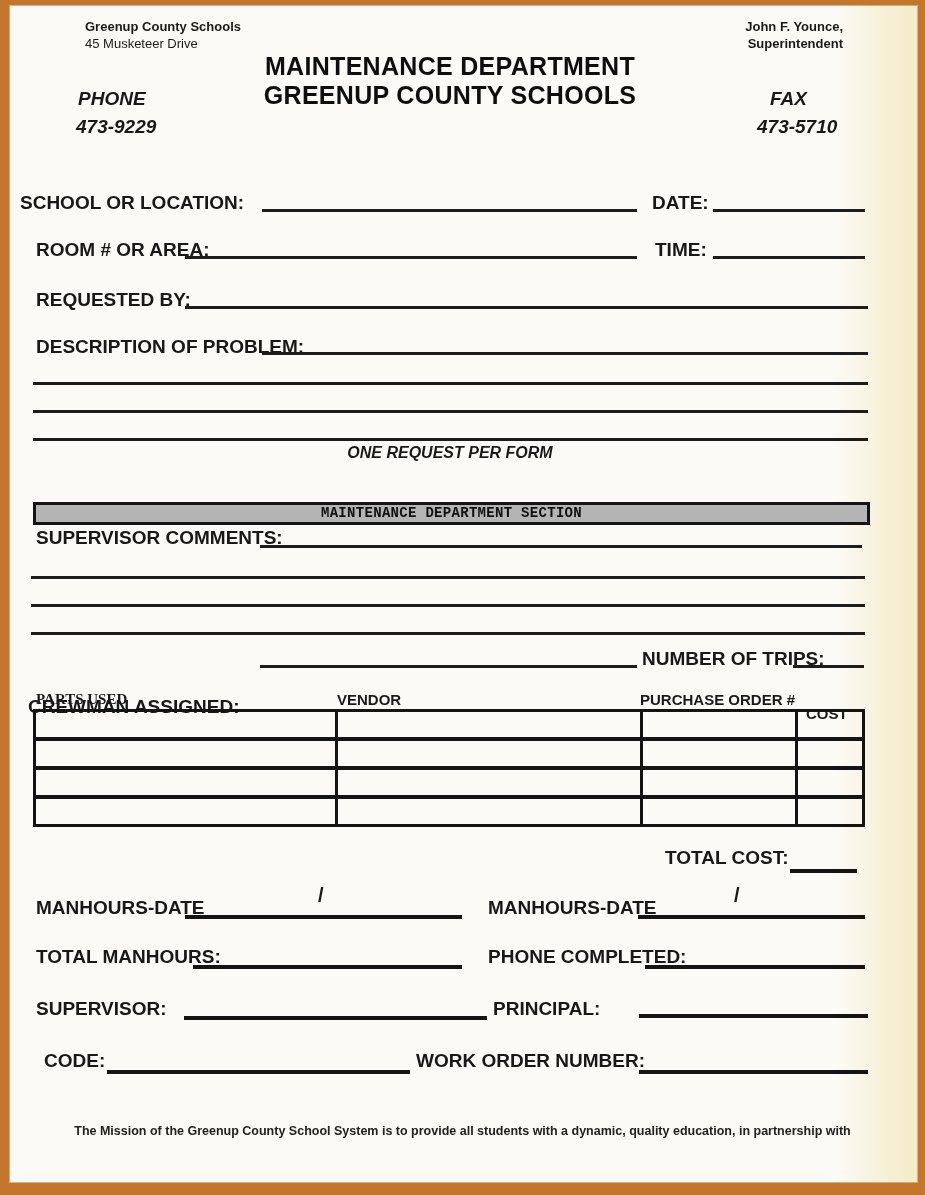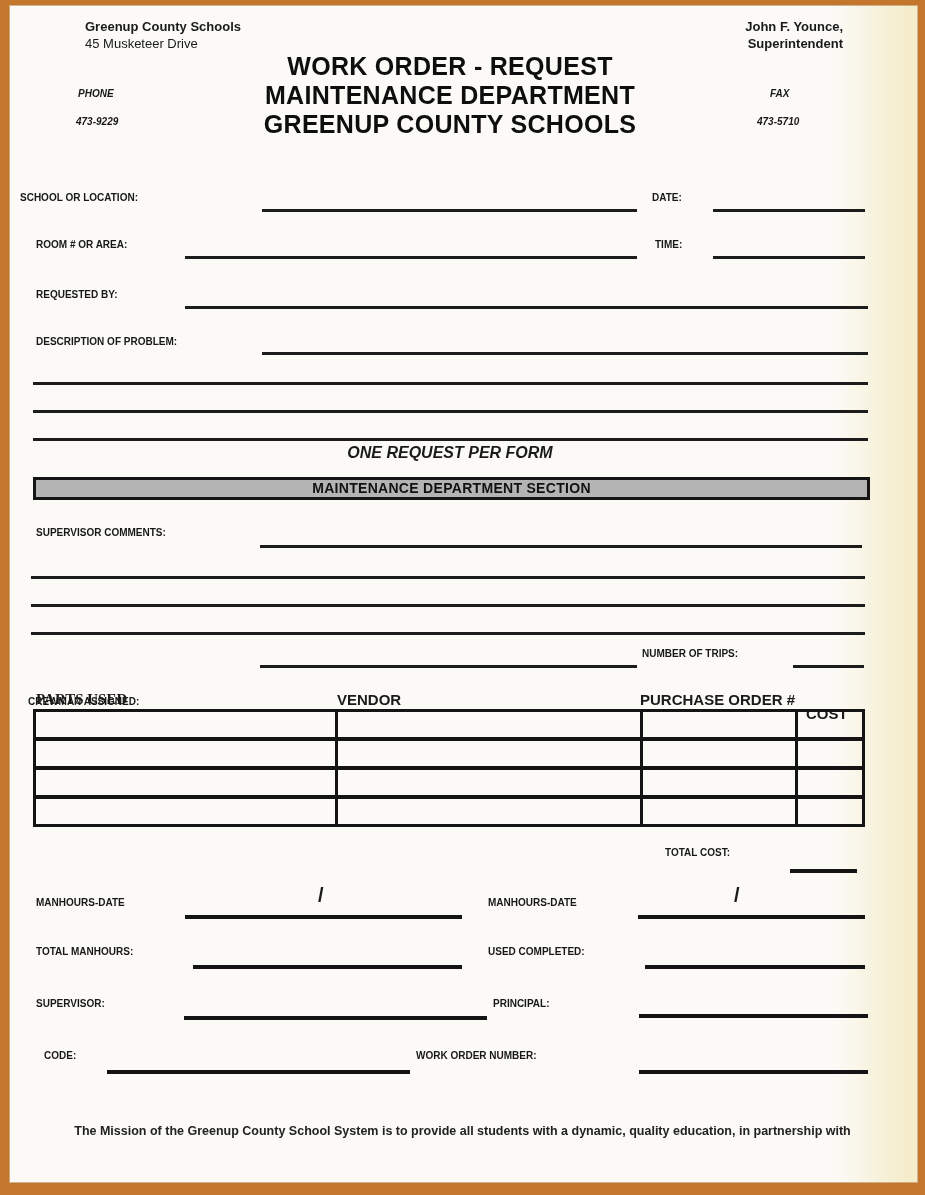--- a/index.html
+++ b/index.html
@@ -11,21 +11,21 @@
     color:#1a1a1a;
     overflow:hidden;
   }
   .paper{
     position:absolute;left:9px;top:5px;right:7px;bottom:12px;
     background:linear-gradient(90deg,#fbfaf6 0%,#fbfaf6 91%,#f5ecca 99%);
     border:1px solid rgba(150,95,35,.45);
   }
   .abs{position:absolute;white-space:nowrap;}
   .b{font-weight:bold;}
-  .lbl{position:absolute;font-weight:bold;font-size:10px;white-space:nowrap;color:#181818;}
+  .lbl{position:absolute;font-weight:bold;font-size:19px;white-space:nowrap;color:#181818;}
   .sm{font-size:13px;}
   .ln{position:absolute;height:3px;background:#1c1c1c;}
   .lnk{position:absolute;height:4px;background:#141414;}
   .bar{
     position:absolute;left:33px;width:831px;height:17px;
     border:3px solid #141414;background:#b4b4b4;
     text-align:center;font-weight:bold;font-size:14px;line-height:17px;
     letter-spacing:.3px;color:#111;
   }
   .title-block{
@@ -54,21 +54,20 @@
     <div class="b sm">Greenup County Schools</div>
     <div class="sm" style="margin-top:2px;">45 Musketeer Drive</div>
   </div>
 
   <div class="abs" style="right:82px;top:19px;text-align:right;">
     <div class="b sm">John F. Younce,</div>
     <div class="b sm" style="margin-top:2px;">Superintendent</div>
   </div>
 
   <div class="title-block">
-    <div>WORK ORDER - REQUEST</div>
     <div>MAINTENANCE DEPARTMENT</div>
     <div>GREENUP COUNTY SCHOOLS</div>
   </div>
 
   <div class="lbl ital" style="left:78px;top:88px;">PHONE</div>
   <div class="lbl ital" style="left:76px;top:116px;">473-9229</div>
   <div class="lbl ital" style="left:770px;top:88px;">FAX</div>
   <div class="lbl ital" style="left:757px;top:116px;">473-5710</div>
 
 
@@ -86,21 +85,21 @@
   <div class="ln" style="left:185px;top:306px;width:683px;"></div>
 
   <div class="lbl" style="left:36px;top:336px;">DESCRIPTION OF PROBLEM:</div>
   <div class="ln" style="left:262px;top:352px;width:606px;"></div>
   <div class="ln" style="left:33px;top:382px;width:835px;"></div>
   <div class="ln" style="left:33px;top:410px;width:835px;"></div>
   <div class="ln" style="left:33px;top:438px;width:835px;"></div>
 
   <div class="abs b ital" style="left:0;width:900px;top:444px;text-align:center;font-size:16px;">ONE REQUEST PER FORM</div>
 
-  <div class="bar" style="top:477px;">MAINTENANCE DEPARTMENT SECTION</div>
+  <div class="bar" style="top:502px;font-family:Liberation Mono, monospace;">MAINTENANCE DEPARTMENT SECTION</div>
 
   <div class="lbl" style="left:36px;top:527px;">SUPERVISOR COMMENTS:</div>
   <div class="ln" style="left:260px;top:545px;width:602px;"></div>
   <div class="ln" style="left:31px;top:576px;width:834px;"></div>
   <div class="ln" style="left:31px;top:604px;width:834px;"></div>
   <div class="ln" style="left:31px;top:632px;width:834px;"></div>
 
   <div class="lbl" style="left:28px;top:648px;margin-top:48px;">CREWMAN ASSIGNED:</div>
   <div class="ln" style="left:260px;top:665px;width:377px;"></div>
   <div class="lbl" style="left:642px;top:648px;">NUMBER OF TRIPS:</div>
@@ -143,21 +142,21 @@
 
   <div class="lbl" style="left:36px;top:897px;">MANHOURS-DATE</div>
   <div class="slash" style="left:318px;top:884px;">/</div>
   <div class="lnk" style="left:185px;top:915px;width:277px;"></div>
   <div class="lbl" style="left:488px;top:897px;">MANHOURS-DATE</div>
   <div class="slash" style="left:734px;top:884px;">/</div>
   <div class="lnk" style="left:638px;top:915px;width:227px;"></div>
 
   <div class="lbl" style="left:36px;top:946px;">TOTAL MANHOURS:</div>
   <div class="lnk" style="left:193px;top:965px;width:269px;"></div>
-  <div class="lbl" style="left:488px;top:946px;">USED COMPLETED:</div>
+  <div class="lbl" style="left:488px;top:946px;">PHONE COMPLETED:</div>
   <div class="lnk" style="left:645px;top:965px;width:220px;"></div>
 
   <div class="lbl" style="left:36px;top:998px;">SUPERVISOR:</div>
   <div class="lnk" style="left:184px;top:1016px;width:303px;"></div>
   <div class="lbl" style="left:493px;top:998px;">PRINCIPAL:</div>
   <div class="lnk" style="left:639px;top:1014px;width:229px;"></div>
 
   <div class="lbl" style="left:44px;top:1050px;">CODE:</div>
   <div class="lnk" style="left:107px;top:1070px;width:303px;"></div>
   <div class="lbl" style="left:416px;top:1050px;">WORK ORDER NUMBER:</div>

